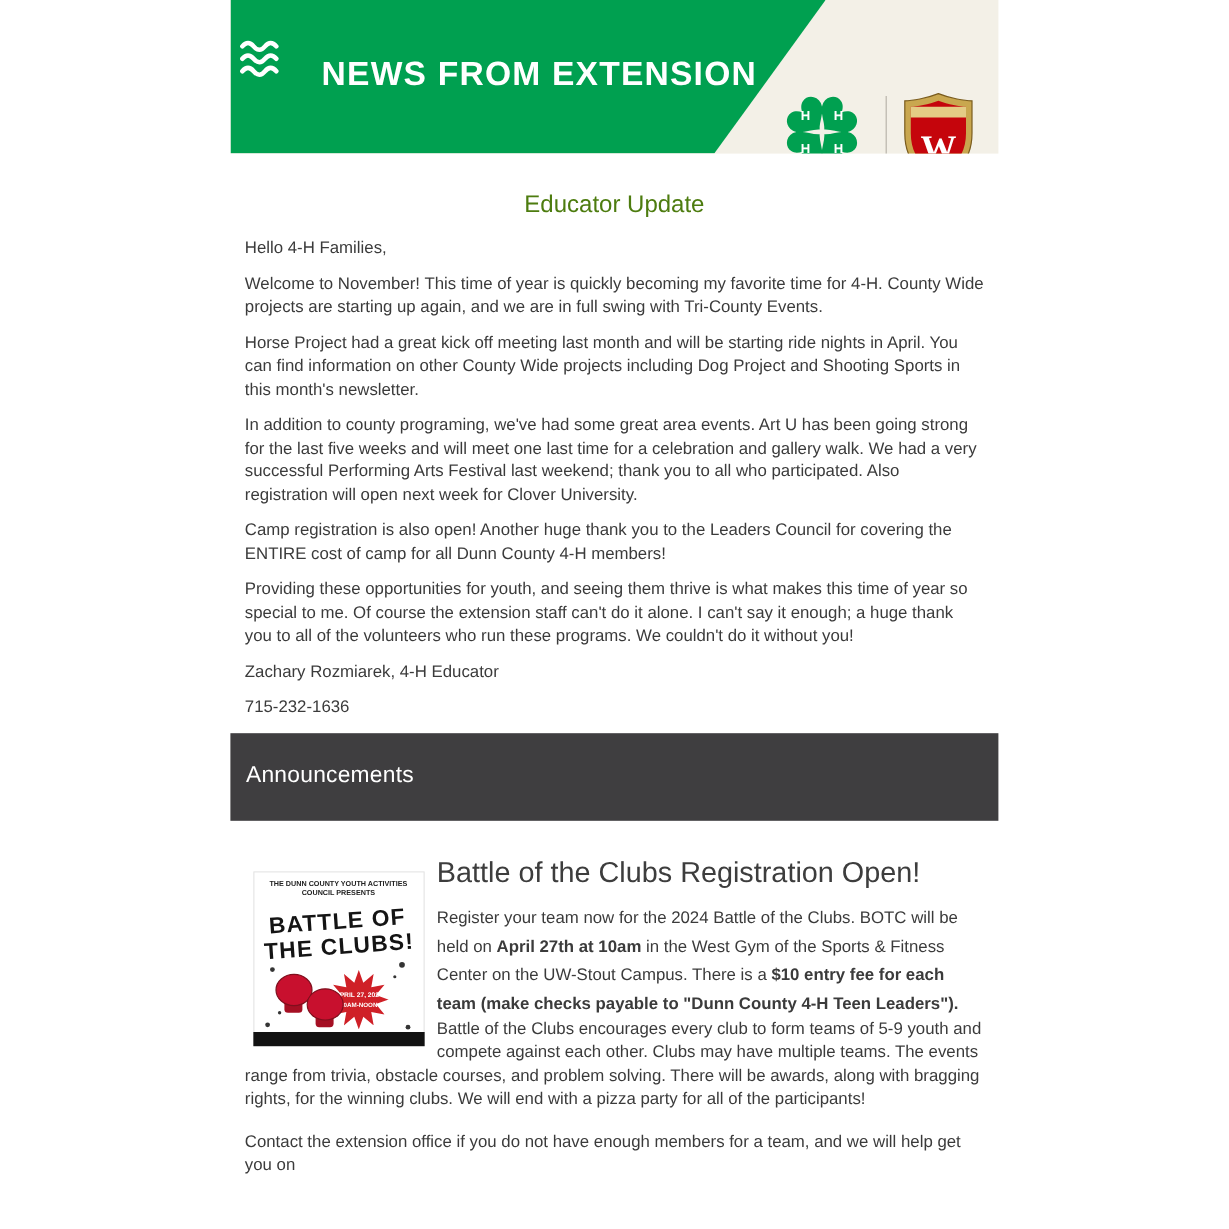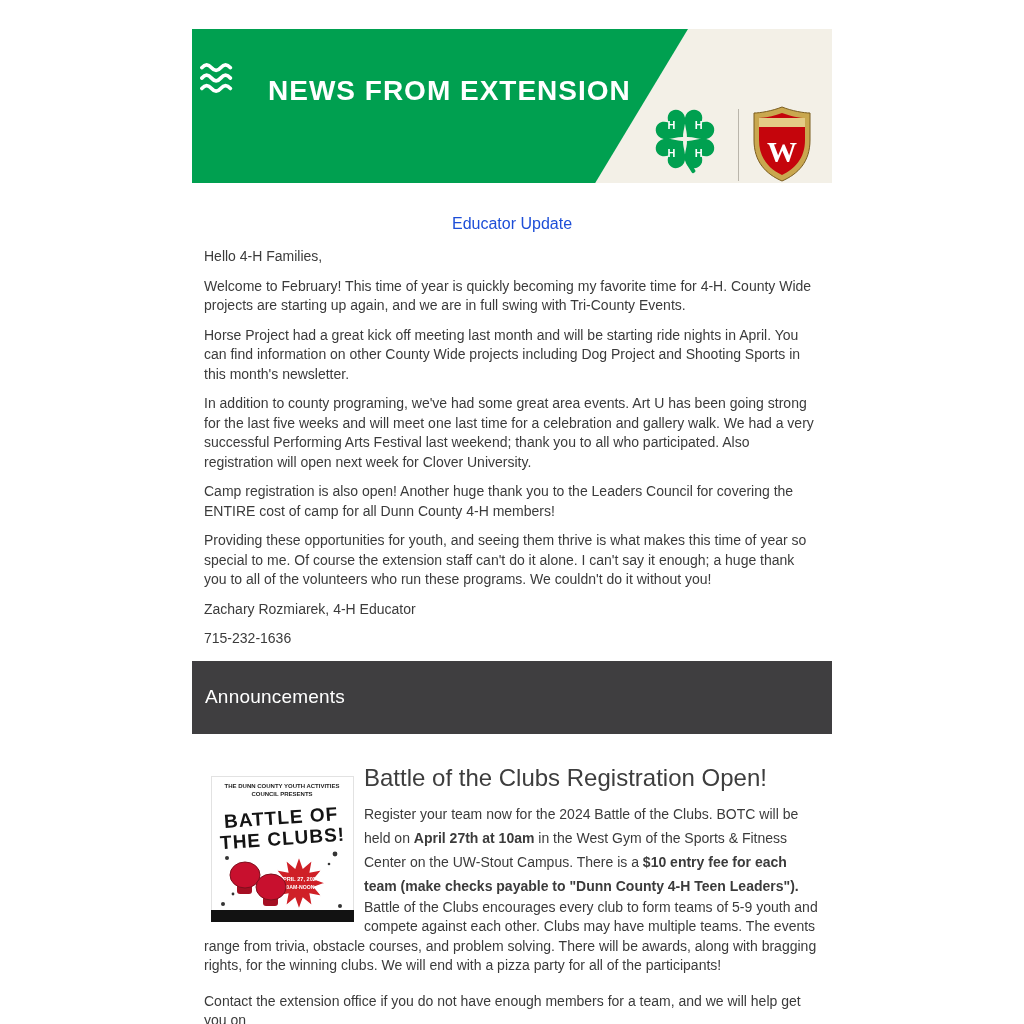--- a/index.html
+++ b/index.html
@@ -1,35 +1,35 @@
 <!DOCTYPE html>
 <html><head>
 <meta charset="utf-8">
 <style>
   * { margin:0; padding:0; box-sizing:border-box; }
   html,body { width:1024px; height:1024px; background:#ffffff; overflow:hidden;
     font-family:"Liberation Sans", sans-serif; color:#3b3b3b; }
   .content { width:640px; margin:0 auto; }
 
   
-  .banner { position:relative; margin-top:29px; height:154px; background:#f3f0e7; overflow:hidden; }
+  .banner { position:relative; margin-top:0; height:128px; background:#f3f0e7; overflow:hidden; }
   .banner-green { position:absolute; inset:0; background:#00a050;
     clip-path:polygon(0 0, 77.5% 0, 63% 100%, 0 100%); }
   .waves { position:absolute; left:8px; top:32px; width:36px; height:34px; }
   .banner-title { position:absolute; left:76px; top:46px; color:#ffffff;
     font-size:28px; font-weight:bold; letter-spacing:1px; white-space:nowrap; }
   .banner-sub { position:absolute; left:78px; top:108px; color:#ffffff;
     font-size:15px; line-height:20px; letter-spacing:.4px; }
   .clover { position:absolute; left:452px; top:68px; width:82px; height:88px; }
   .logo-divider { position:absolute; left:546px; top:80px; width:1px; height:72px; background:#b9b5ab; }
   .crest { position:absolute; left:560px; top:77px; width:60px; height:77px; }
 
   
   .educator { padding:0 12px; }
-  .educator-title { text-align:center; font-size:16px; font-weight:400; color:#1d4ed8;
+  .educator-title { text-align:center; font-size:20px; font-weight:400; color:#4d7c0f;
     margin:32px 0 14px; }
   .educator p, .botc p { font-size:14px; line-height:19.5px; margin:0 0 10px; }
 
   
   .announcements-bar { margin-top:12px; height:73px; background:#3f3e40; color:#ffffff;
     display:flex; align-items:center; padding-left:13px; font-size:19px; letter-spacing:.2px; }
 
   
   .botc { padding:0 12px; }
   .botc::after { content:""; display:block; clear:both; }
@@ -88,21 +88,21 @@
       <path d="M30 1 C20 5 8 7 2 7 L2 34 C2 56 14 68 30 75 C46 68 58 56 58 34 L58 7 C52 7 40 5 30 1 Z" fill="#c9a74f" stroke="#7a5c1e" stroke-width="1"></path>
       <path d="M30 7 C22 10 12 12 7 12 L7 34 C7 52 17 63 30 69 C43 63 53 52 53 34 L53 12 C48 12 38 10 30 7 Z" fill="#c5050c"></path>
       <path d="M7 12 L53 12 L53 21 L7 21 Z" fill="#e4cb85"></path>
       <text x="30" y="56" font-size="30" font-weight="bold" fill="#ffffff" text-anchor="middle" font-family="Liberation Serif, serif">W</text>
     </svg>
   </header>
 
   <section class="educator">
     <h2 class="educator-title">Educator Update</h2>
     <p>Hello 4-H Families,</p>
-    <p>Welcome to February!  This time of year is quickly becoming my favorite time for 4-H.  County Wide projects are starting up again, and we are in full swing with Tri-County Events.</p>
+    <p>Welcome to November!  This time of year is quickly becoming my favorite time for 4-H.  County Wide projects are starting up again, and we are in full swing with Tri-County Events.</p>
     <p>Horse Project had a great kick off meeting last month and will be starting ride nights in April.  You can find information on other County Wide projects including Dog Project and Shooting Sports in this month's newsletter.</p>
     <p>In addition to county programing, we've had some great area events. Art U has been going strong for the last five weeks and will meet one last time for a celebration and gallery walk.  We had a very successful Performing Arts Festival last weekend; thank you to all who participated.  Also registration will open next week for Clover University.</p>
     <p>Camp registration is also open!  Another huge thank you to the Leaders Council for covering the ENTIRE cost of camp for all Dunn County 4-H members!</p>
     <p>Providing these opportunities for youth, and seeing them thrive is what makes this time of year so special to me.  Of course the extension staff can't do it alone.  I can't say it enough; a huge thank you to all of the volunteers who run these programs.  We couldn't do it without you!</p>
     <p>Zachary Rozmiarek, 4-H Educator</p>
     <p>715-232-1636</p>
   </section>
 
   <div class="announcements-bar">
     <span>Announcements</span>

